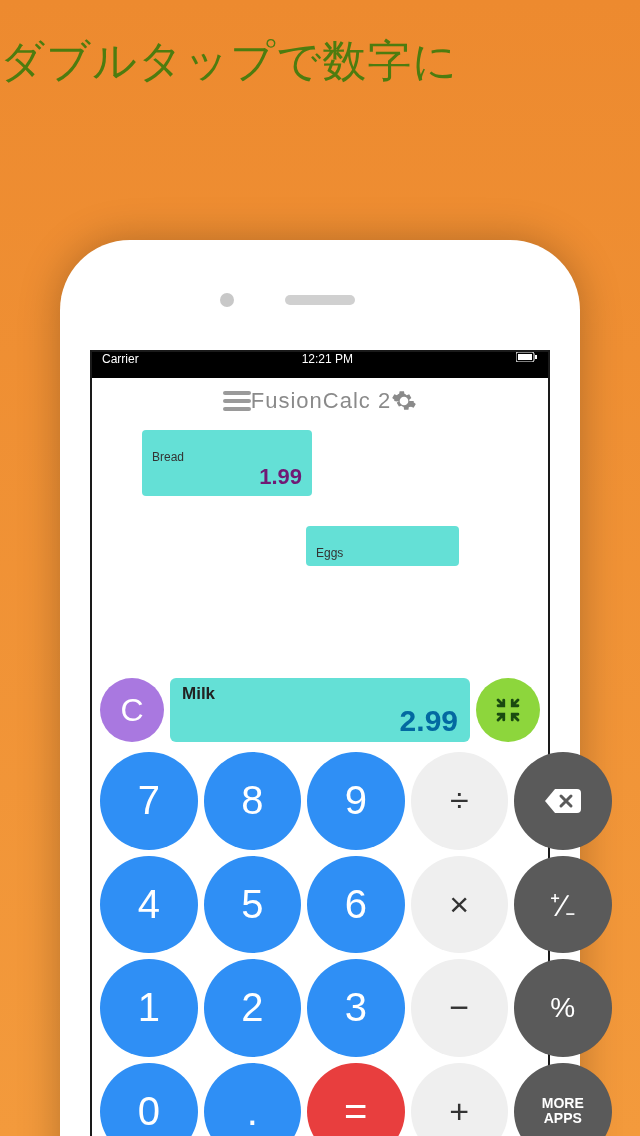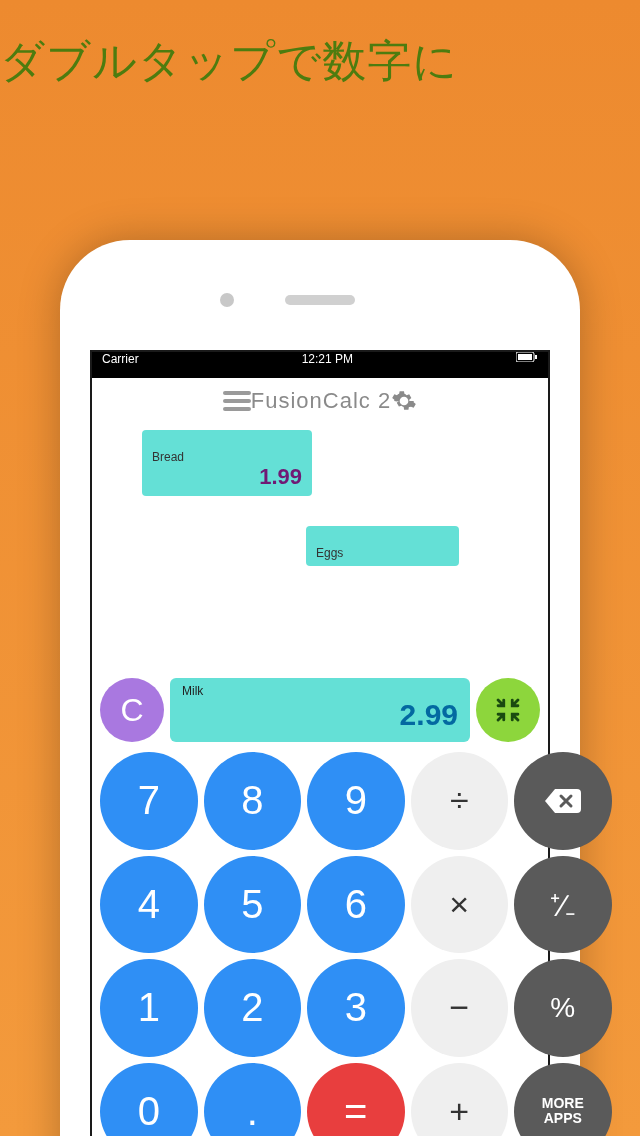--- a/index.html
+++ b/index.html
@@ -102,21 +102,21 @@
   .clear-btn {
     width:64px; height:64px; border-radius:50%;
     background:#a978e0; color:#fff; font-size:32px; font-weight:300;
     display:flex;align-items:center;justify-content:center; cursor:pointer;
   }
   .display {
     flex:1; height:64px;
     background:#64e0d6; border-radius:6px;
     position:relative; padding:6px 12px;
   }
-  .display .dlabel{ font-size:12px; color:#222;}
+  .display .dlabel{ font-size:17px; color:#222;font-weight:bold;}
   .display .dval{ font-size:30px; font-weight:600; color:#0369a1; text-align:right; line-height:1.1;}
   .collapse-btn{
     width:64px;height:64px;border-radius:50%;
     background:#8dd63c; display:flex;align-items:center;justify-content:center; cursor:pointer;
     color:#1a4a10;
   }
   .keypad{
     flex:1;
     display:grid;
     grid-template-columns: repeat(5, 1fr);

